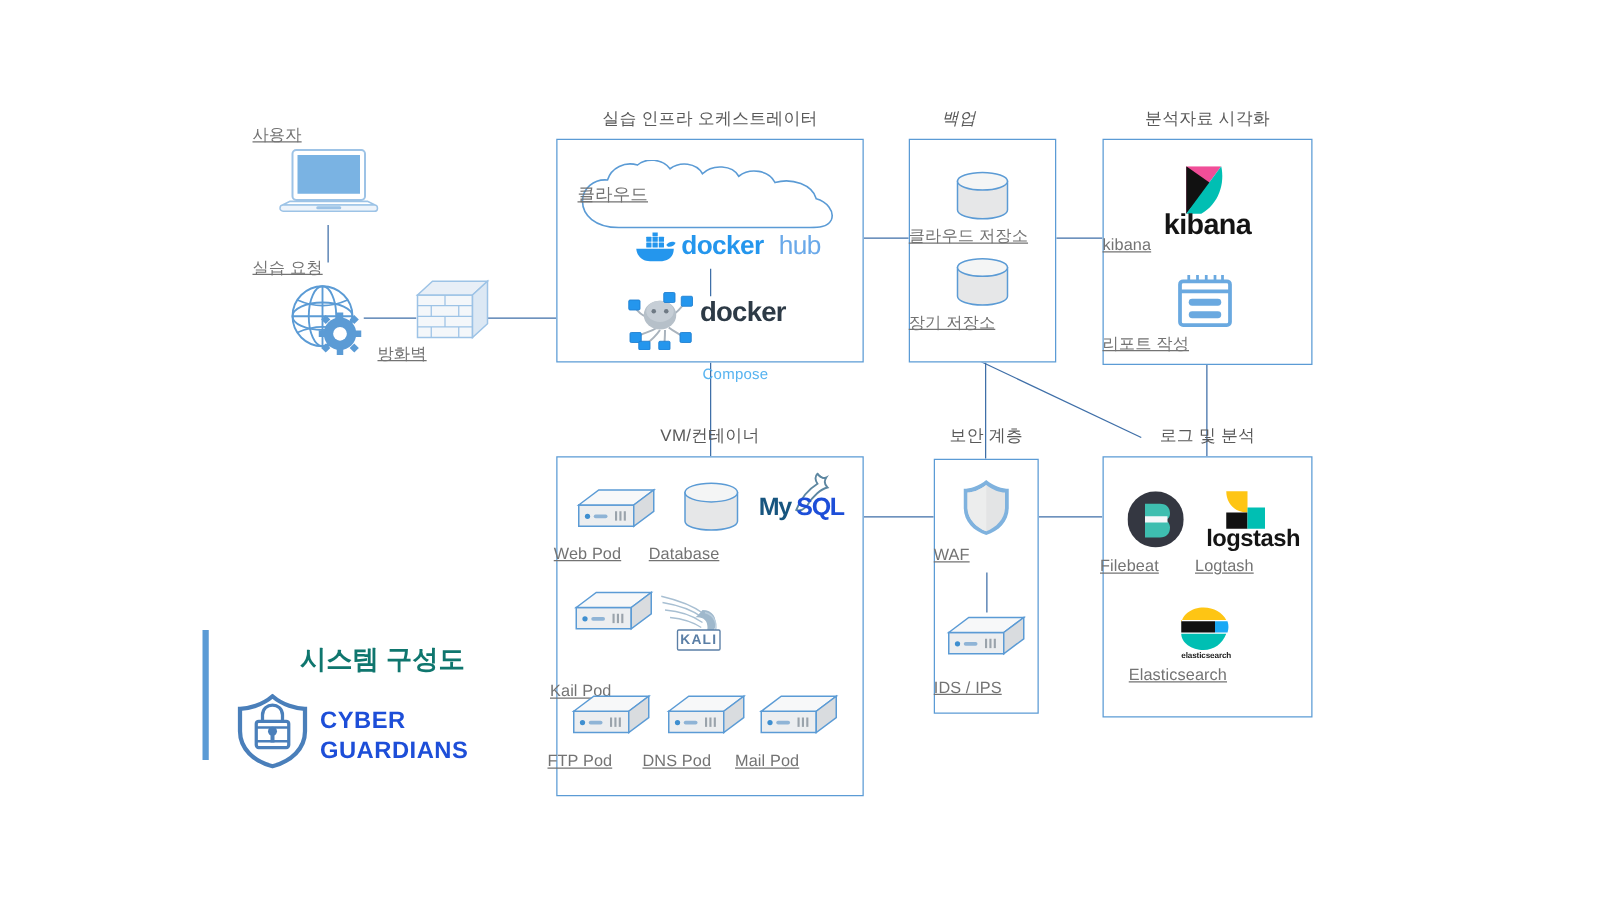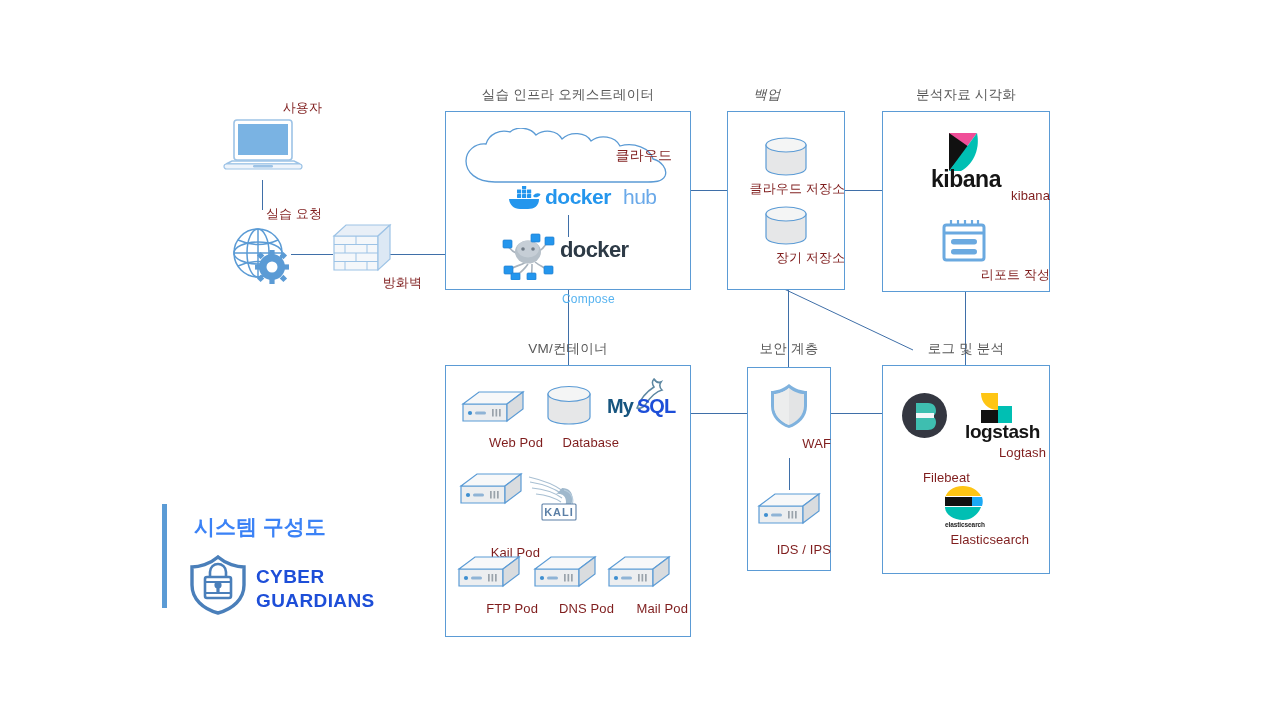--- a/index.html
+++ b/index.html
@@ -25,43 +25,45 @@
     color:#595959;
     font-size:13.5px;
     text-align:center;
     white-space:nowrap;
     letter-spacing:.2px;
   }
 
   
   .cap{
     position:absolute;
-    color:#7f1d1d;
+    color:#737373;
     font-size:13px;
-    text-align:right;
+    text-align:left;
     white-space:nowrap;
     letter-spacing:.1px;
+    text-decoration:underline;
   }
 
   
   .ln{position:absolute;background:#3f6fa8;}
   .lnh{height:1px;}
   .lnv{width:1px;}
 
   
   #title-bar{
     position:absolute;
     width:5px;background:#5b9bd5;
   }
   #sys-title{
     position:absolute;
-    color:#3b82f6;
+    color:#0f766e;
     font-size:21px;
     font-weight:bold;
     white-space:nowrap;
+    margin-left:46px;
   }
   #brand-line1,#brand-line2{
     position:absolute;
     color:#1d4ed8;
     font-weight:bold;
     font-size:19px;
     letter-spacing:.4px;
     white-space:nowrap;
   }
 
@@ -393,21 +395,21 @@
   <div class="group-title" style="left:882px;top:340px;width:168px;">로그 및 분석</div>
   <div class="group-box" style="left:882px;top:365px;width:168px;height:209px;"></div>
 
   <svg class="abs" style="left:902px;top:393px;width:45px;height:45px;" viewBox="0 0 45 45">
     <circle cx="22.5" cy="22.5" r="22.5" fill="#343741"></circle>
     <path d="M14 10 L26 10 C32 10 34 14 34 18 C34 21 32 23 29 23 C32 23 34 26 34 29
              C34 34 31 37 26 37 L14 37 Z" fill="#3ebeb0"></path>
     <rect x="14" y="20" width="18" height="5" fill="#f5f7fa"></rect>
     <path d="M14 10 L20 10 L20 37 L14 37 Z" fill="#48b9dd" opacity=".0"></path>
   </svg>
-  <div class="cap" style="left:880px;top:445px;width:90px;margin-top:25px;">Filebeat</div>
+  <div class="cap" style="left:880px;top:445px;width:90px;">Filebeat</div>
 
   <svg class="abs" style="left:978px;top:390px;width:36px;height:36px;" viewBox="0 0 36 36">
     <path d="M3 3 L20 3 L20 20 C10 20 3 13 3 3 Z" fill="#fec514"></path>
     <path d="M3 20 L20 20 L20 33 L3 33 Z" fill="#111111"></path>
     <rect x="20" y="16" width="14" height="17" fill="#00bfb3"></rect>
   </svg>
   <div class="logo-txt" id="logstash-word" style="left:965px;top:421px;">logstash</div>
   <div class="cap" style="left:956px;top:445px;width:90px;">Logtash</div>
 
   <svg class="abs" style="left:941px;top:484px;width:48px;height:40px;" viewBox="0 0 48 40">

